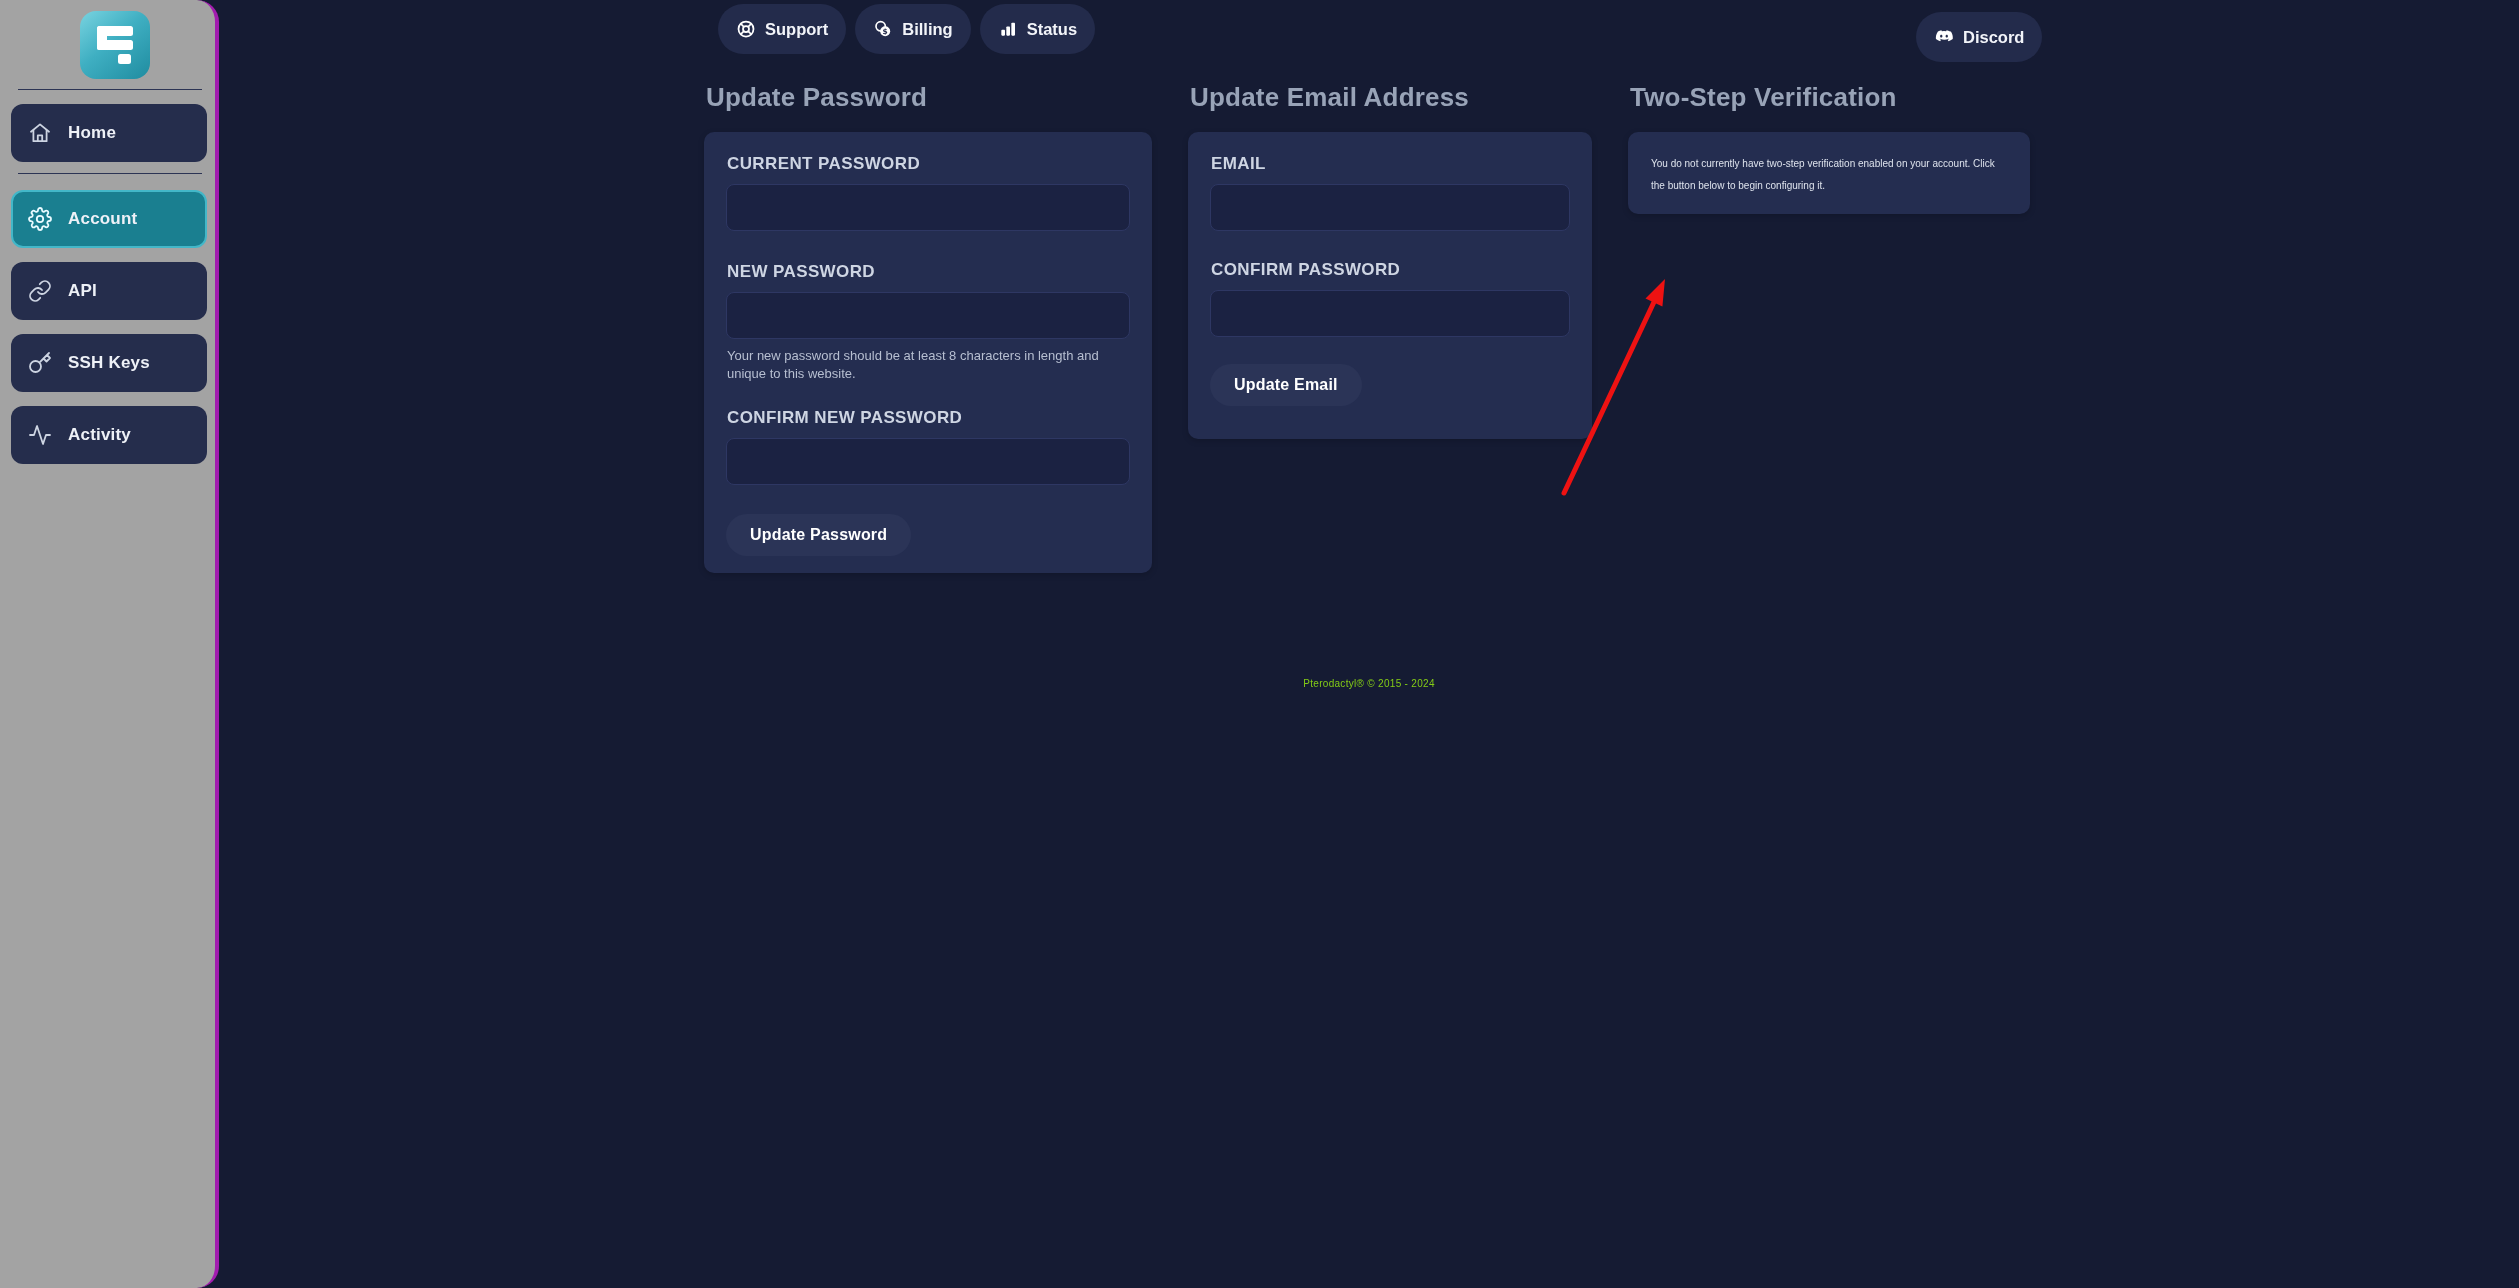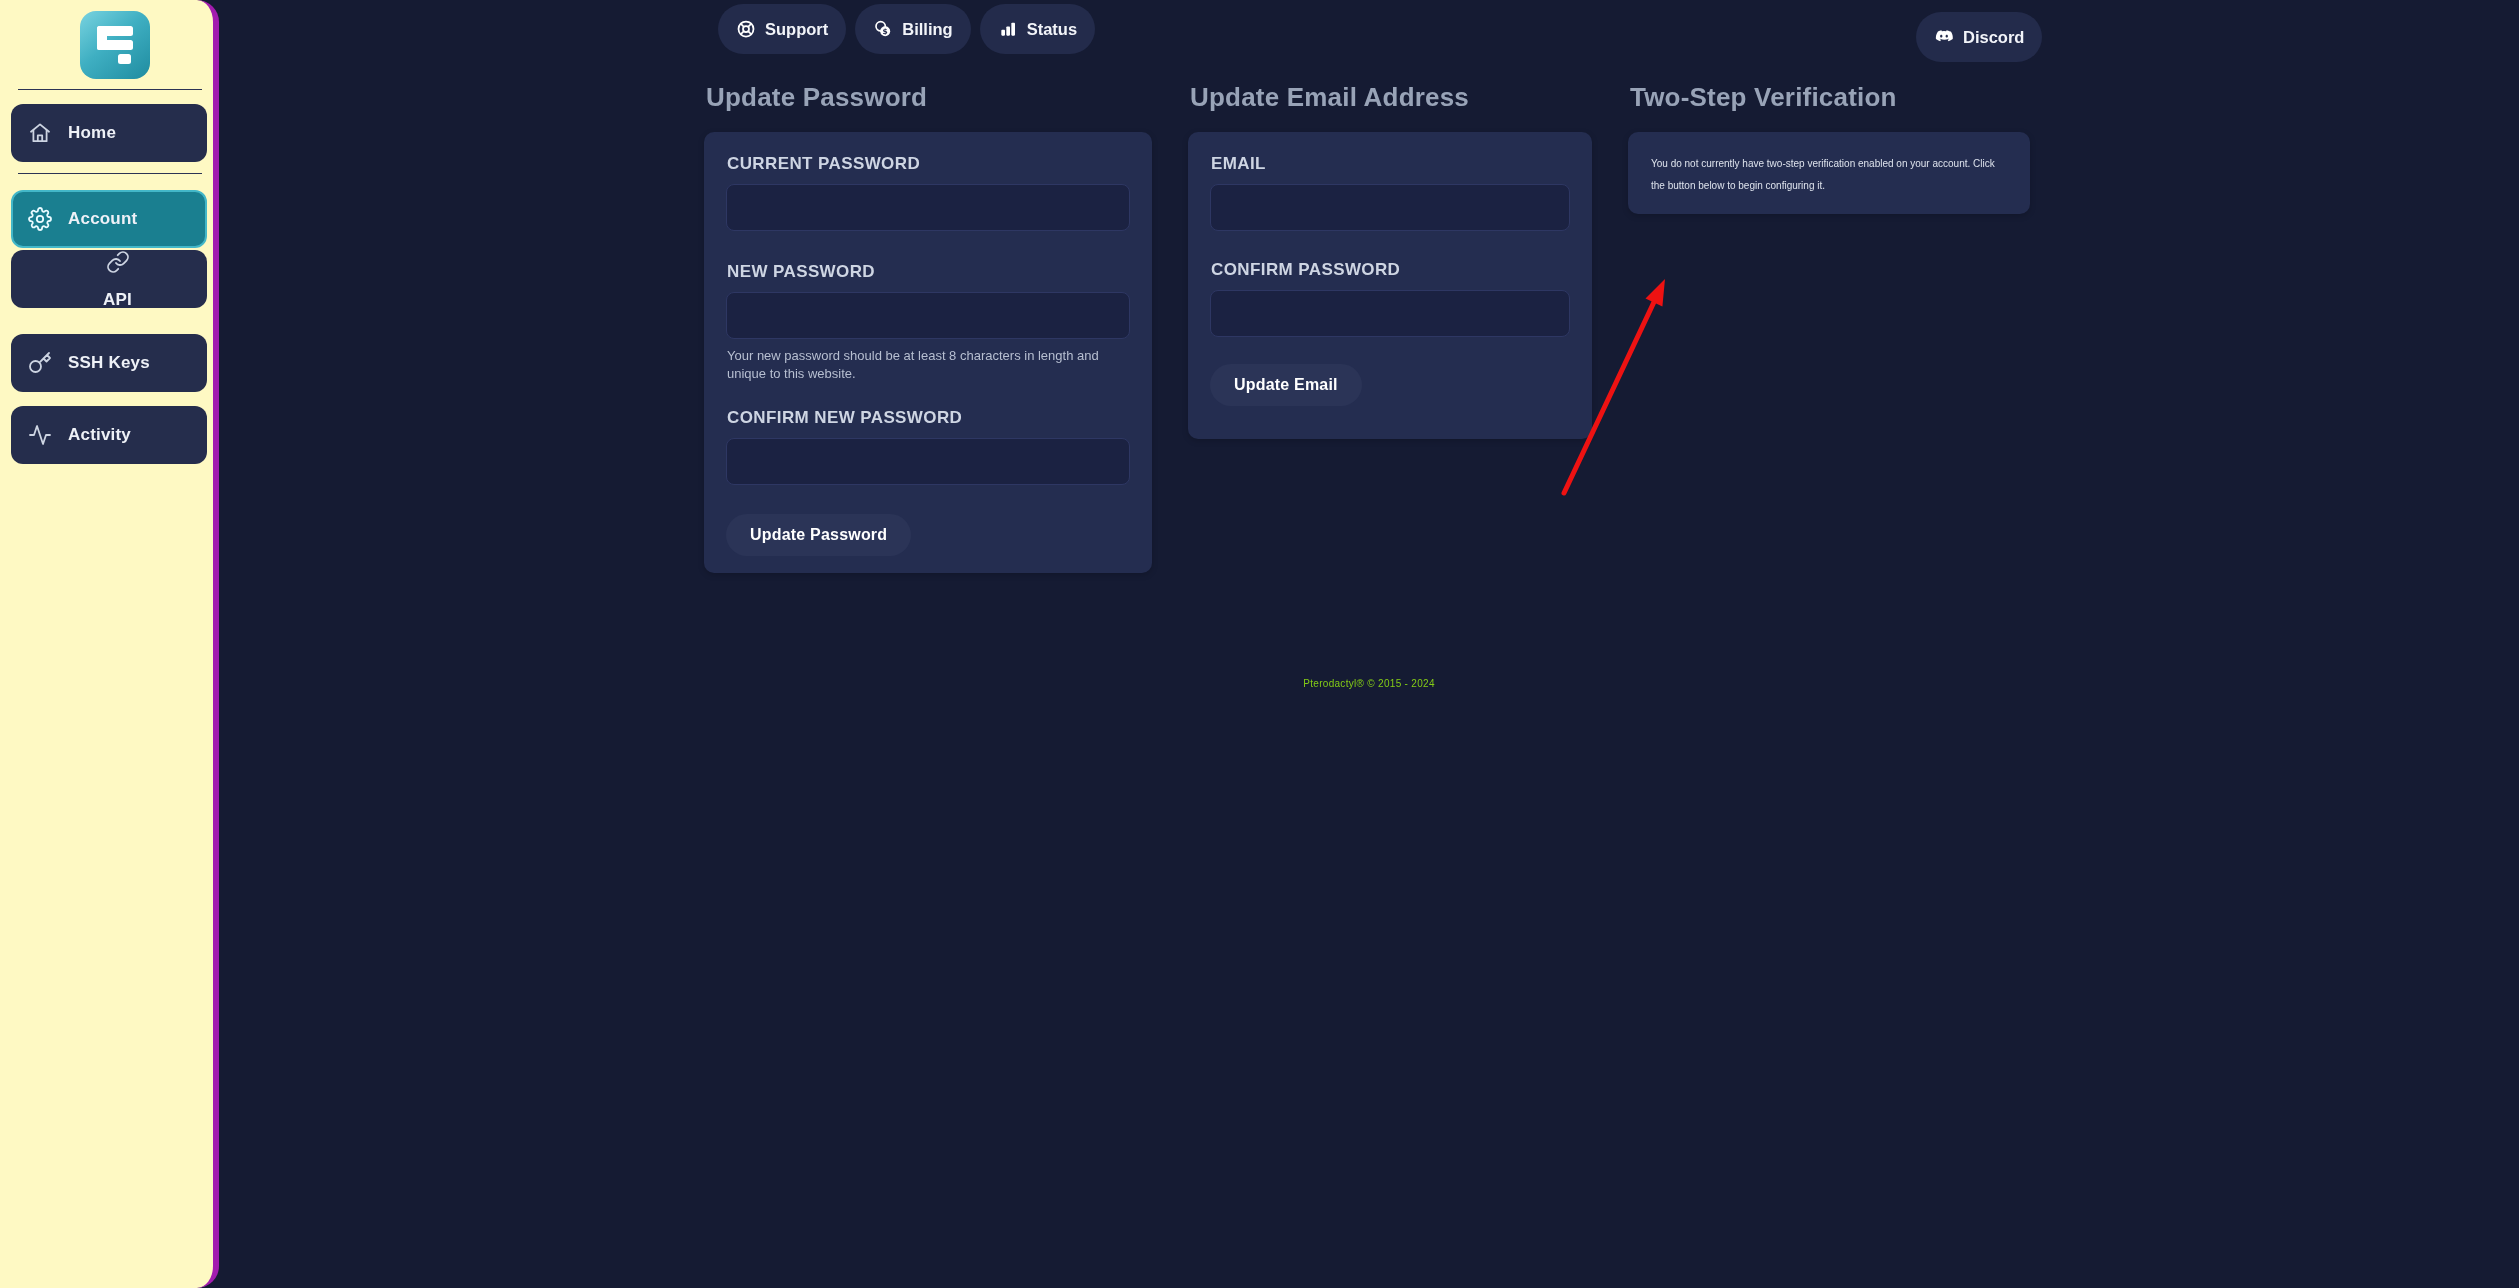--- a/index.html
+++ b/index.html
@@ -5,21 +5,21 @@
   html,body{margin:0;padding:0;background:#151b33;}
   .screen{
     position:relative;width:2519px;height:1288px;overflow:hidden;
     background:#151b33;
     font-family:"Liberation Sans","DejaVu Sans",sans-serif;
     -webkit-font-smoothing:antialiased;
   }
   
   .sidebar{
     position:absolute;left:0;top:0;width:219px;height:1288px;
-    background:#fef9c3;border-right:6px solid #a21caf;
+    background:#a3a3a3;border-right:4px solid #a21caf;
     border-radius:0 22px 22px 0;box-sizing:border-box;
   }
   .logo{
     position:absolute;left:80px;top:11px;width:70px;height:68px;
     border-radius:16px;background:linear-gradient(140deg,#79d3e0 0%,#3fafc2 45%,#1f8ca0 100%);
     display:flex;align-items:center;justify-content:center;
   }
   .logo-glyph{position:relative;width:36px;height:38px;}
   .logo-glyph i{position:absolute;background:#fff;border-radius:2.5px;display:block;}
   .logo-glyph .b1{left:0;top:0;width:36px;height:10px;}
@@ -133,21 +133,21 @@
     <div class="side-item active" style="top:190px;">
       <span class="s-icon">
         <svg viewBox="0 0 24 24" width="24" height="24" fill="none" stroke="currentColor" stroke-width="1.8" stroke-linecap="round" stroke-linejoin="round">
             <circle cx="12" cy="12" r="3.2"></circle>
             <path d="M19.4 15a1.65 1.65 0 0 0 .33 1.82l.06.06a2 2 0 1 1-2.83 2.83l-.06-.06a1.65 1.65 0 0 0-1.82-.33 1.65 1.65 0 0 0-1 1.51V21a2 2 0 1 1-4 0v-.09A1.65 1.65 0 0 0 9 19.4a1.65 1.65 0 0 0-1.82.33l-.06.06a2 2 0 1 1-2.83-2.83l.06-.06a1.65 1.65 0 0 0 .33-1.82 1.65 1.65 0 0 0-1.51-1H3a2 2 0 1 1 0-4h.09A1.65 1.65 0 0 0 4.6 9a1.65 1.65 0 0 0-.33-1.82l-.06-.06a2 2 0 1 1 2.83-2.83l.06.06a1.65 1.65 0 0 0 1.82.33H9a1.65 1.65 0 0 0 1-1.51V3a2 2 0 1 1 4 0v.09a1.65 1.65 0 0 0 1 1.51 1.65 1.65 0 0 0 1.82-.33l.06-.06a2 2 0 1 1 2.83 2.83l-.06.06a1.65 1.65 0 0 0-.33 1.82V9a1.65 1.65 0 0 0 1.51 1H21a2 2 0 1 1 0 4h-.09a1.65 1.65 0 0 0-1.51 1z"></path>
           </svg>
       </span>
       <span>Account</span>
     </div>
 
-    <div class="side-item" style="top:250px;flex-direction:column;">
+    <div class="side-item" style="top:262px;">
       <span class="s-icon">
         <svg viewBox="0 0 24 24" width="24" height="24" fill="none" stroke="currentColor" stroke-width="1.8" stroke-linecap="round" stroke-linejoin="round">
             <path d="M10 13a5 5 0 0 0 7.54.54l3-3a5 5 0 0 0-7.07-7.07l-1.72 1.71"></path>
             <path d="M14 11a5 5 0 0 0-7.54-.54l-3 3a5 5 0 0 0 7.07 7.07l1.71-1.71"></path>
           </svg>
       </span>
       <span>API</span>
     </div>
 
     <div class="side-item" style="top:334px;">

